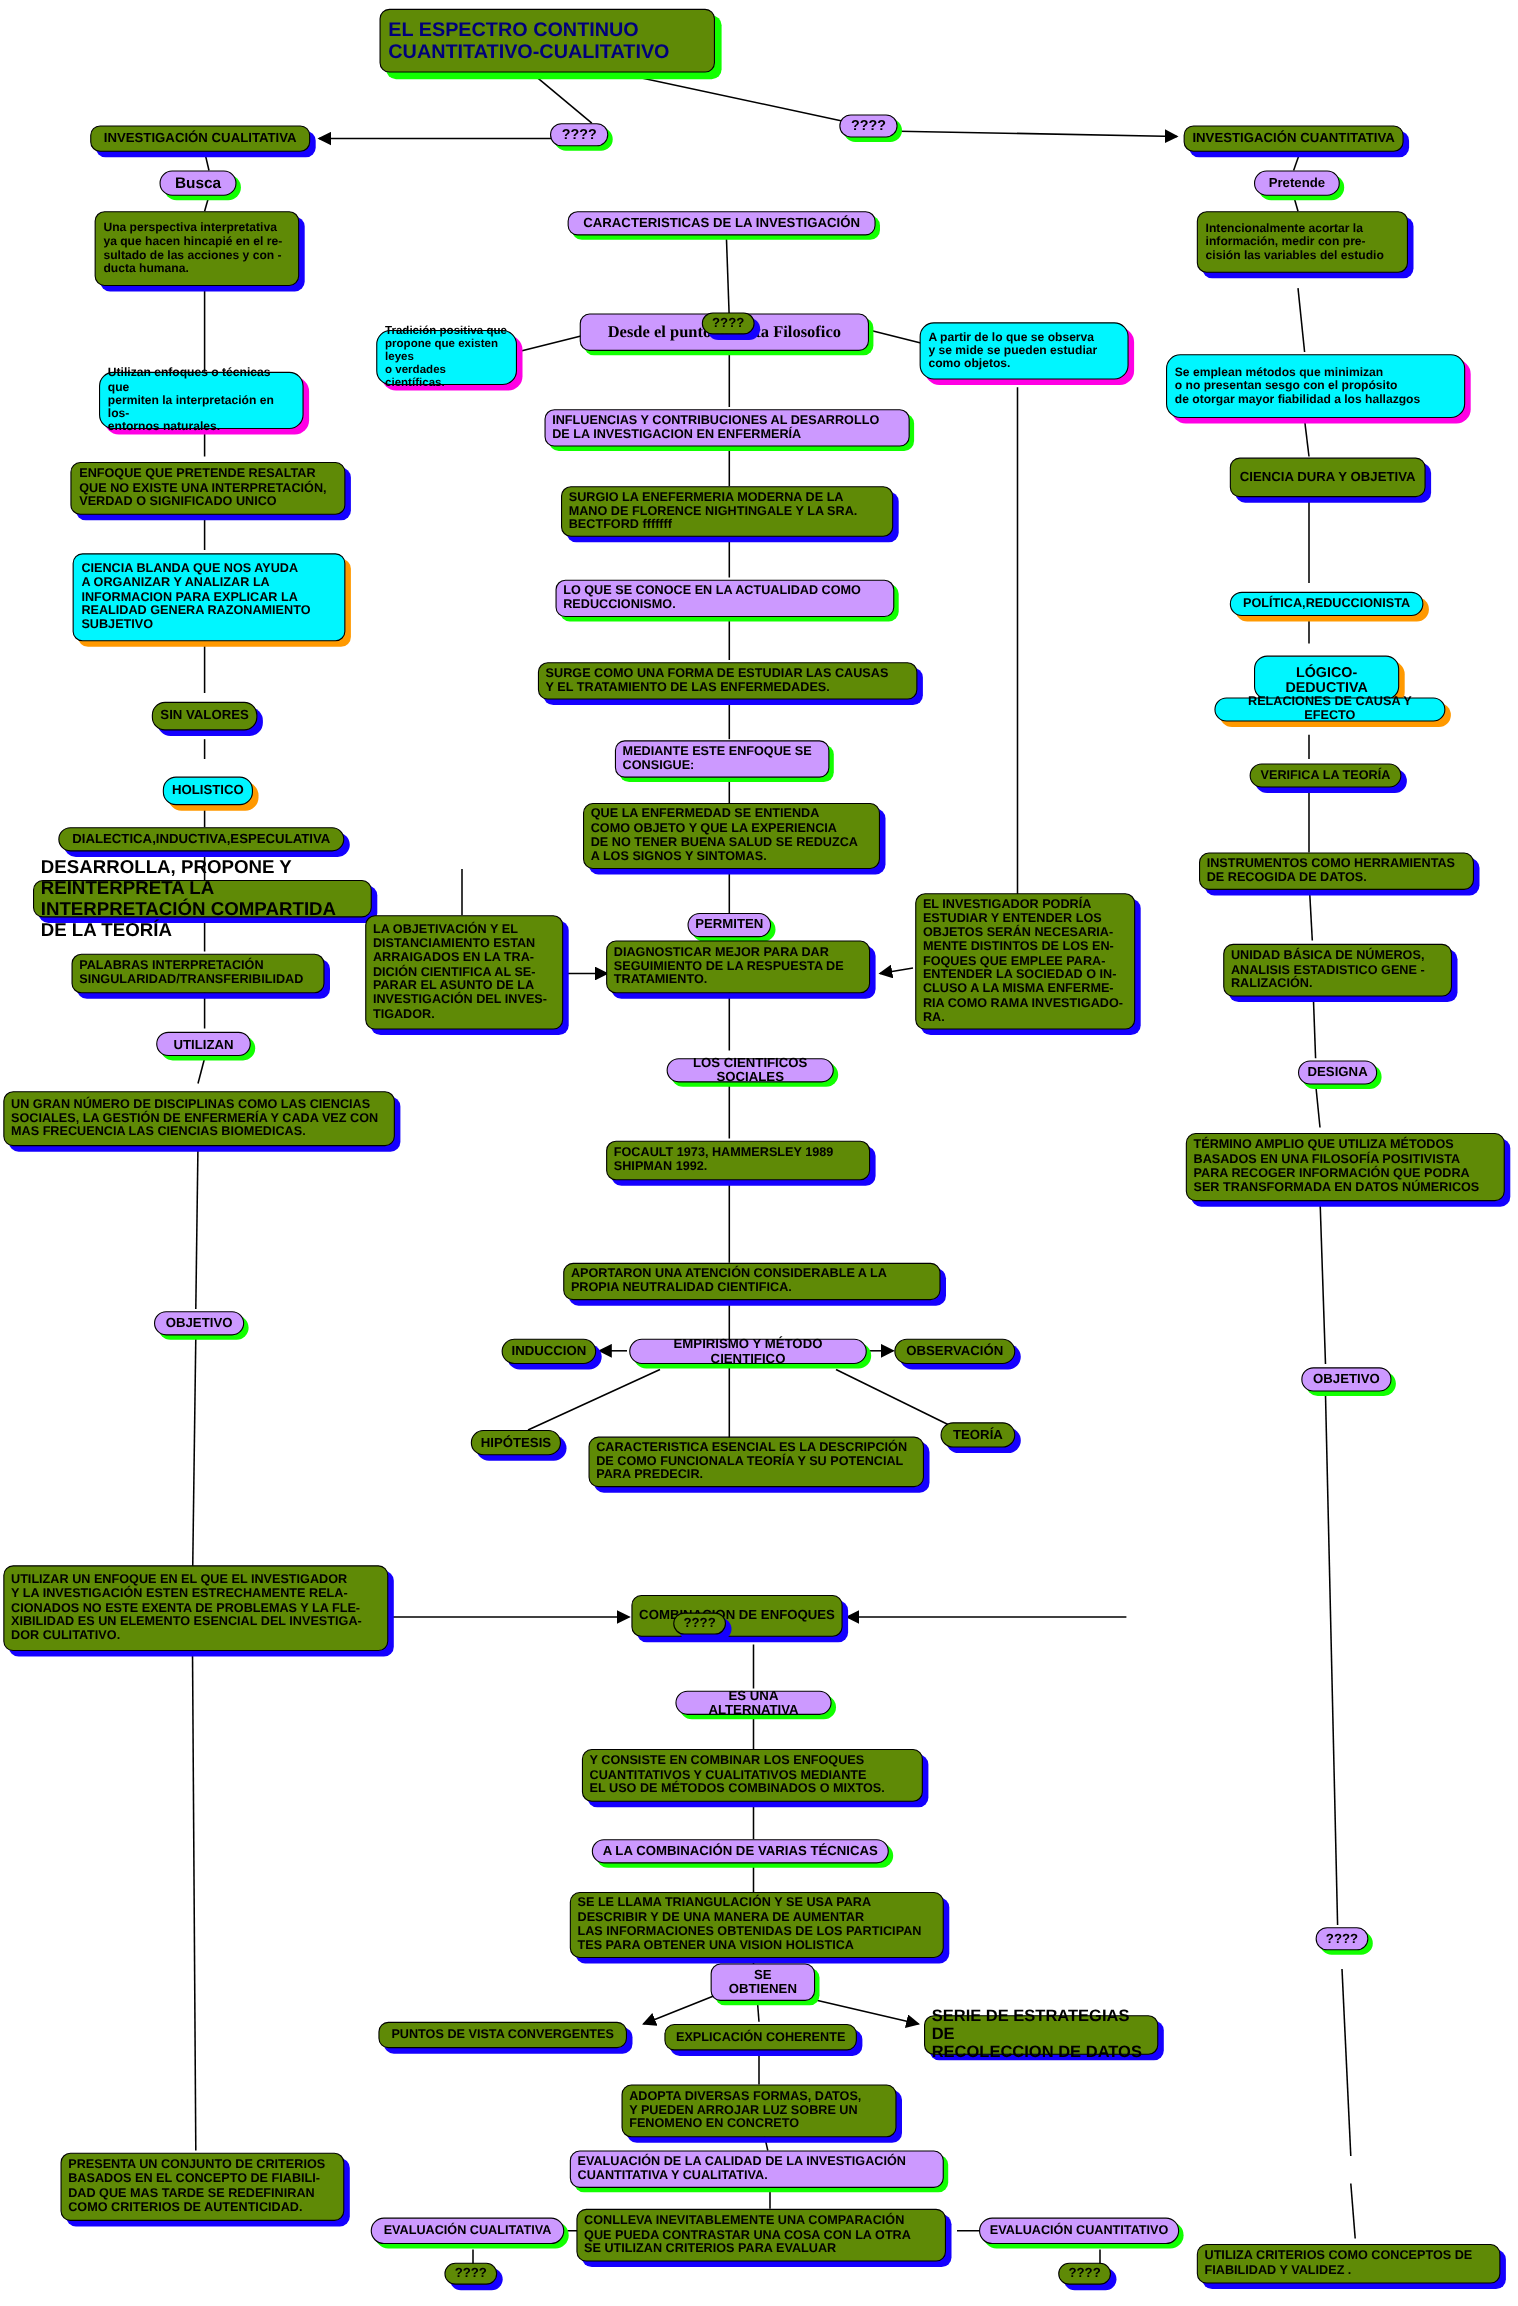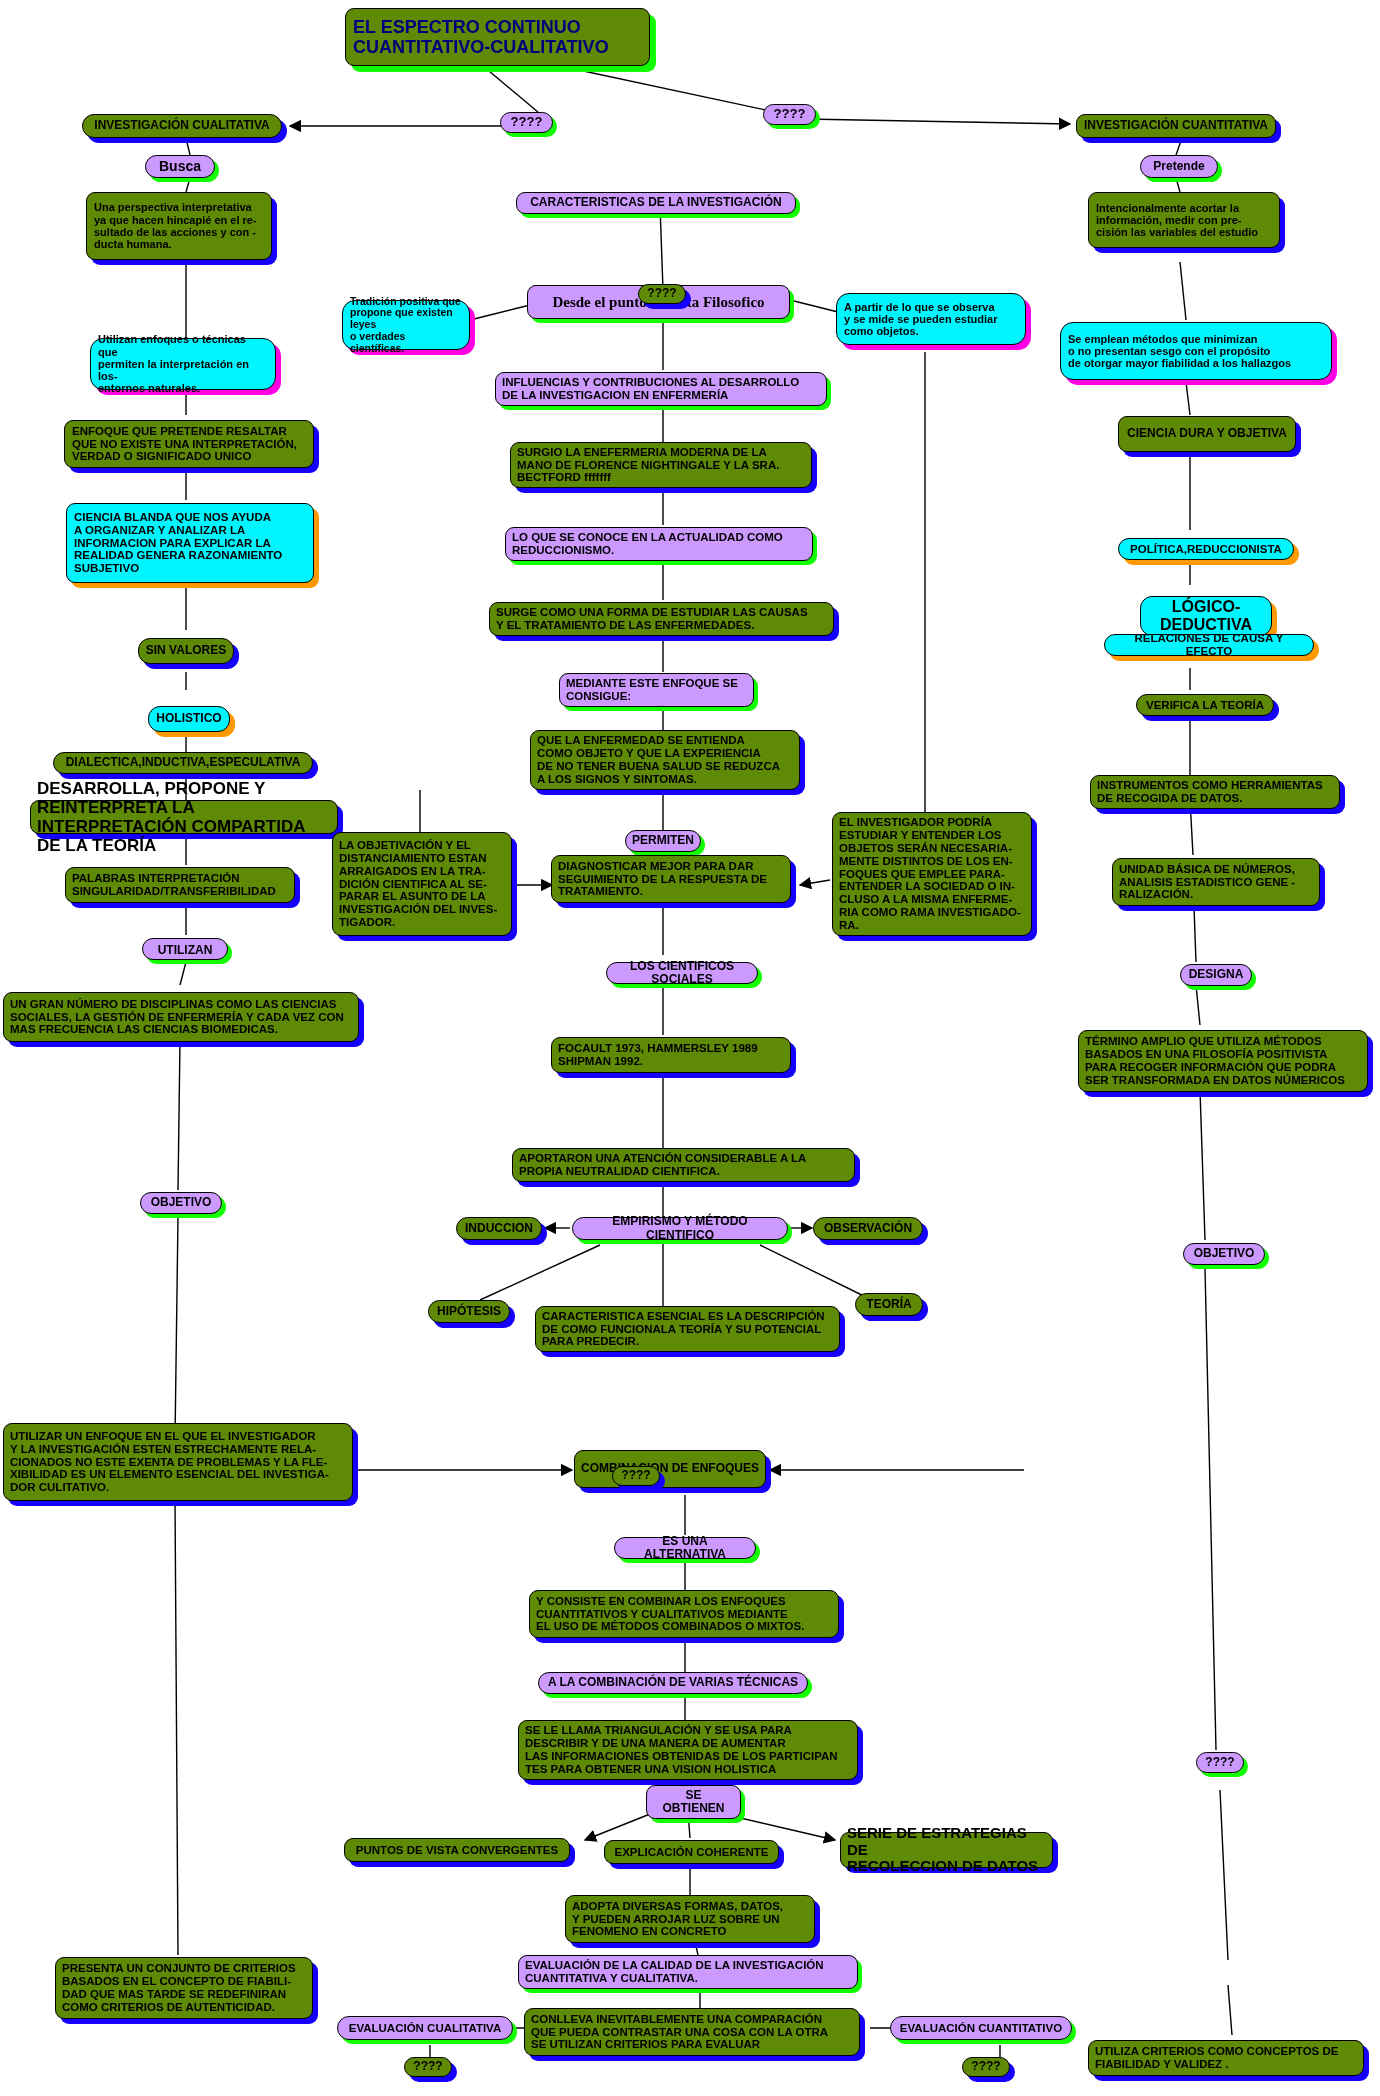--- a/index.html
+++ b/index.html
@@ -140,21 +140,21 @@
 CUANTITATIVO-CUALITATIVO</span>
 </div>
 
 <div class="node purple pill p4" style="left:500px;top:112px;width:53px;height:21px;font-size:13px;">
   <span class="txt">????</span>
 </div>
 <div class="node purple pill p4" style="left:763px;top:104px;width:53px;height:21px;font-size:13px;">
   <span class="txt">????</span>
 </div>
 
-<div class="node olive p4 ctr" style="left:82px;top:114px;width:200px;height:24px;font-size:12px;border-radius:12px;">
+<div class="node olive p4 ctr" style="left:82px;top:114px;width:200px;height:24px;font-size:12px;">
   <span class="txt">INVESTIGACIÓN CUALITATIVA</span>
 </div>
 
 <div class="node purple pill p4" style="left:145px;top:155px;width:70px;height:23px;font-size:14px;">
   <span class="txt">Busca</span>
 </div>
 
 <div class="node olive p6 lbl-left" style="left:86px;top:192px;width:186px;height:68px;font-size:11px;">
   <span class="txt">Una perspectiva interpretativa
 ya que hacen hincapié en el re-
@@ -466,21 +466,21 @@
 </div>
 
 <div class="node olive p4 ctr" style="left:1118px;top:416px;width:178px;height:36px;font-size:12px;">
   <span class="txt">CIENCIA DURA Y OBJETIVA</span>
 </div>
 
 <div class="node cyan-org pill p4" style="left:1118px;top:538px;width:176px;height:22px;font-size:11.5px;">
   <span class="txt">POLÍTICA,REDUCCIONISTA</span>
 </div>
 
-<div class="node cyan-org pill p4" style="left:1140px;top:596px;width:132px;height:40px;font-size:16px;">
+<div class="node cyan-org pill p4" style="left:1140px;top:596px;width:132px;height:40px;font-size:13px;align-items:flex-end;">
   <span class="txt">LÓGICO-DEDUCTIVA</span>
 </div>
 
 <div class="node cyan-org pill p4" style="left:1104px;top:634px;width:210px;height:22px;font-size:11.5px;">
   <span class="txt">RELACIONES DE CAUSA Y EFECTO</span>
 </div>
 
 <div class="node olive pill p4" style="left:1136px;top:694px;width:138px;height:22px;font-size:11.5px;">
   <span class="txt">VERIFICA LA TEORÍA</span>
 </div>

